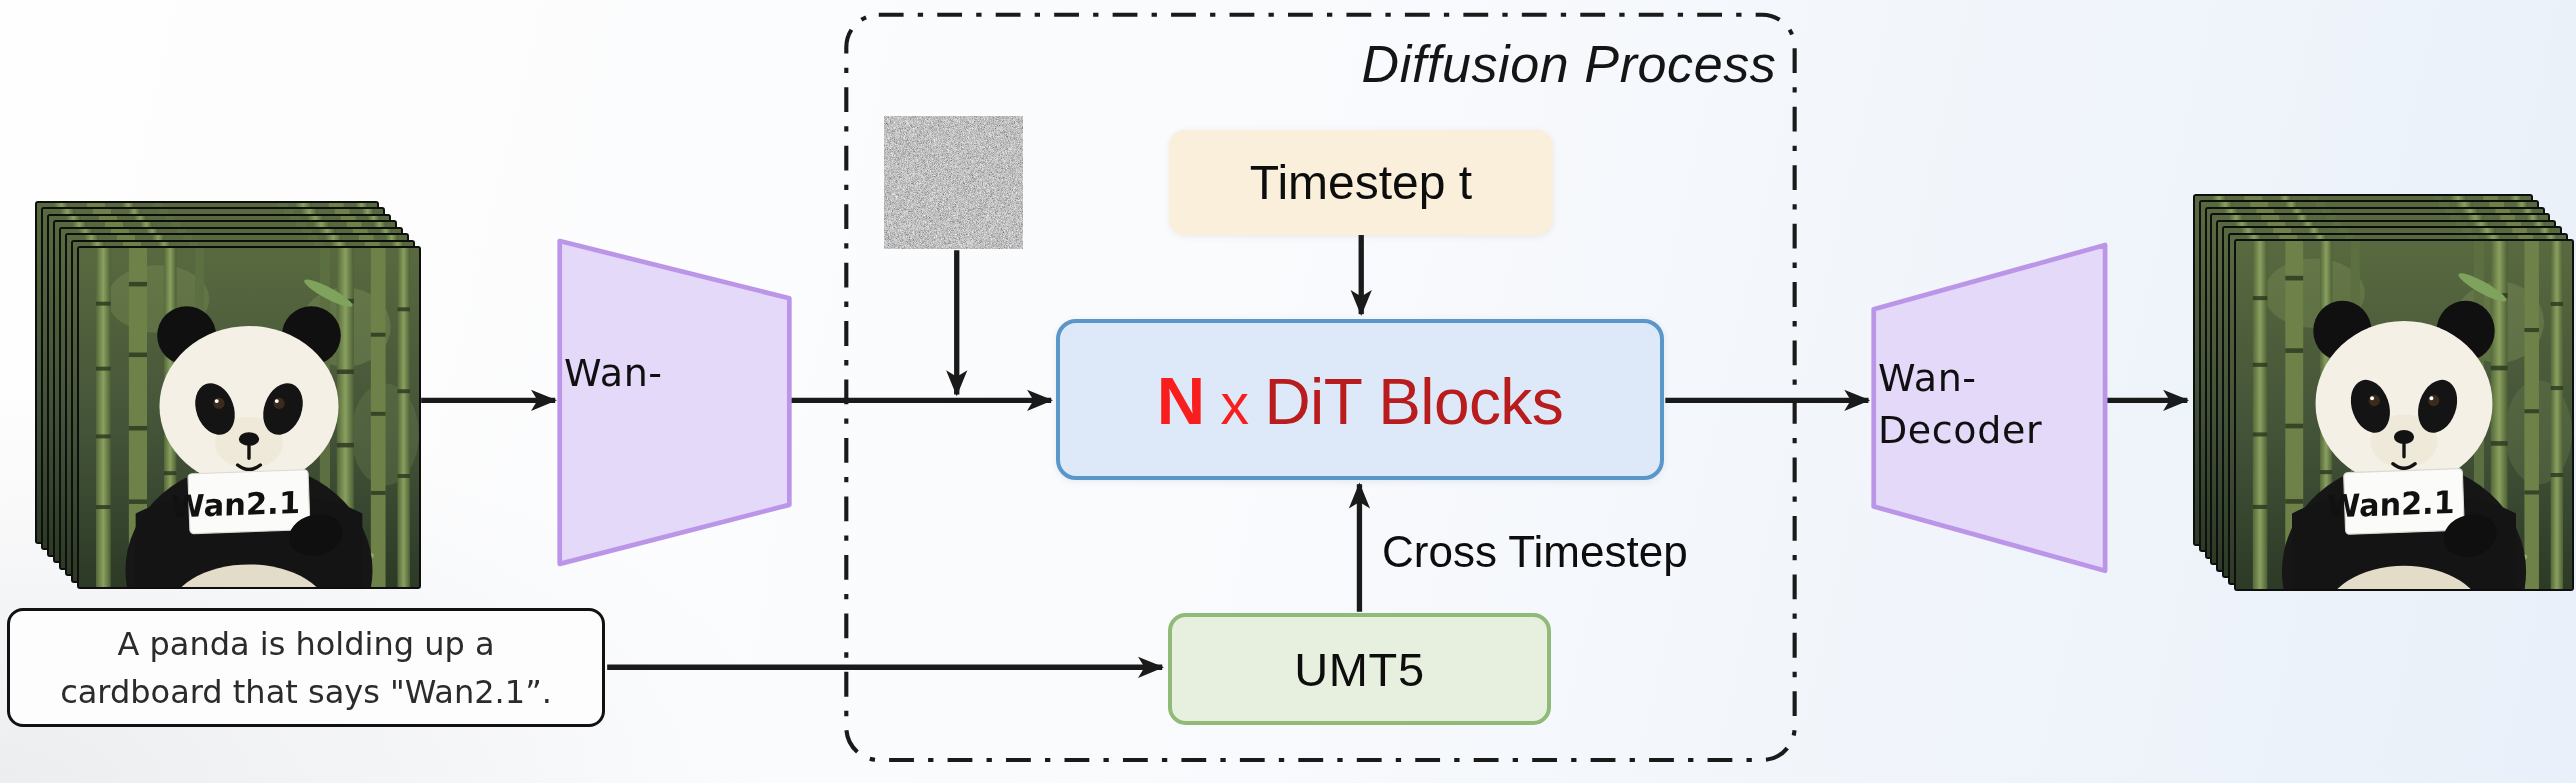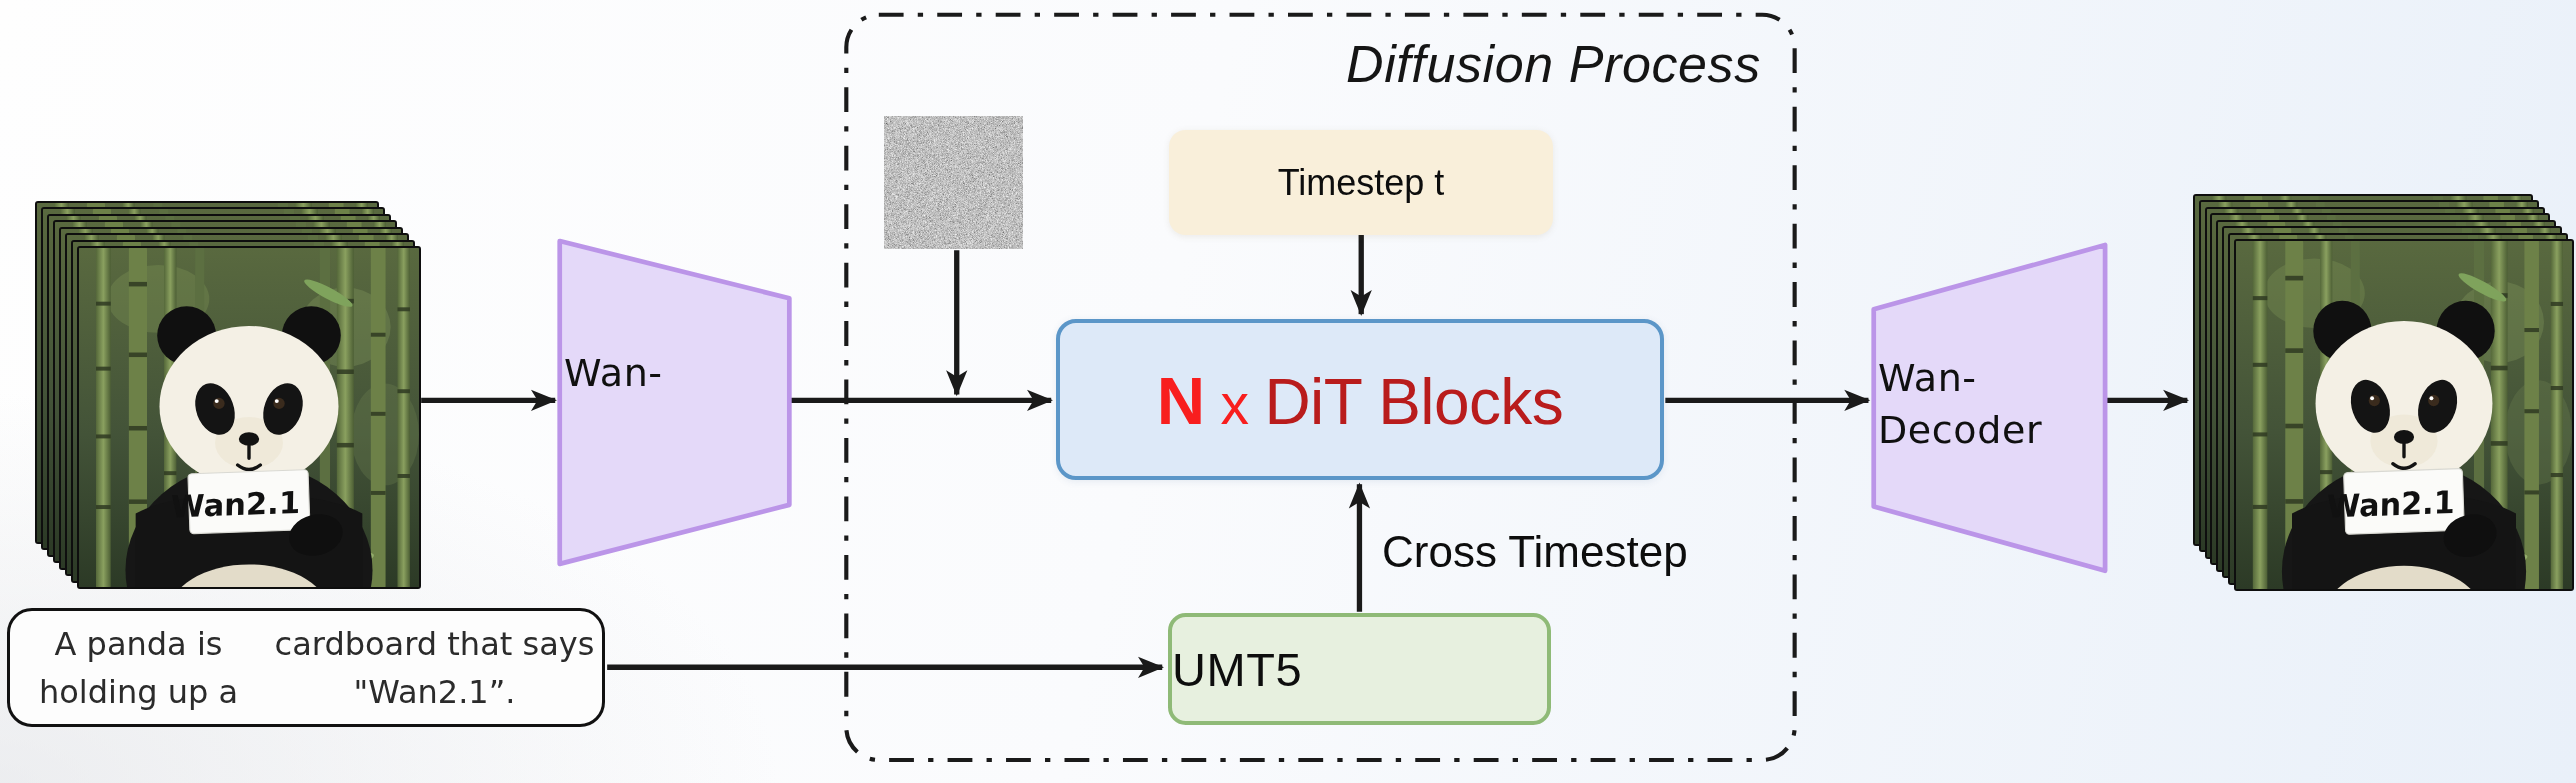--- a/index.html
+++ b/index.html
@@ -36,50 +36,50 @@
     letter-spacing:0.6px;
   }
 
   
   .box{position:absolute;box-sizing:border-box;}
   .timestep-box{
     left:1169px;top:130px;width:384px;height:105px;
     background:#f9efda;border-radius:16.5px;
     box-shadow:0 1.8px 5.9px rgba(120,100,60,.10);
     display:flex;align-items:center;justify-content:center;
-    font-size:36px;font-weight:500;color:#0d0d0d;
+    font-size:48px;font-weight:500;color:#0d0d0d;
   }
   .dit-box{
     left:1056px;top:319px;width:608px;height:161px;
     background:#dde9f8;border:4.7px solid #5b96c8;border-radius:20px;
     display:flex;justify-content:center;align-items:baseline;
     padding-top:44px;
     box-shadow:0 1.8px 7px rgba(60,100,150,.10);
   }
   .dit-box .n{color:#f81e1e;font-weight:800;font-size:67px;line-height:1;}
   .dit-box .times{color:#f81e1e;font-weight:400;font-size:57px;line-height:1;margin:0 15.4px;}
   .dit-box .dit-label{color:#b91c1c;font-weight:500;font-size:64px;line-height:1;letter-spacing:-0.6px;}
   .umt5-box{
     left:1168px;top:613px;width:383px;height:112px;
     background:#e7f0df;border:4.7px solid #8fba77;border-radius:17.7px;
-    display:flex;align-items:center;
+    display:flex;align-items:center;justify-content:center;
     font-size:47px;font-weight:500;color:#0d0d0d;letter-spacing:0.6px;
   }
   .prompt-box{
     left:7px;top:608px;width:598px;height:119px;
-    background:#fdfdfd;border:3.5px solid #111;border-radius:25px;
-    display:flex;flex-direction:row;align-items:center;justify-content:center;
+    background:#fdfdfd;border:3.5px solid #111;border-radius:16px;
+    display:flex;flex-direction:column;align-items:center;justify-content:center;
     font-family:"DejaVu Sans","Liberation Sans",sans-serif;
     font-size:32px;line-height:1.5;color:#2b2b2b;text-align:center;
   }
 
   .diffusion-title{
     position:absolute;
     left:1346px;top:34px;width:446px;
-    text-align:left;
+    text-align:center;
     font-size:52px;font-style:italic;font-weight:500;color:#151515;
     letter-spacing:0.6px;
   }
   .cross-attention{
     position:absolute;
     left:1382px;top:527px;
     font-size:44px;font-weight:500;color:#0d0d0d;
   }
 
   .noise{position:absolute;left:884px;top:116px;width:139px;height:133px;}

